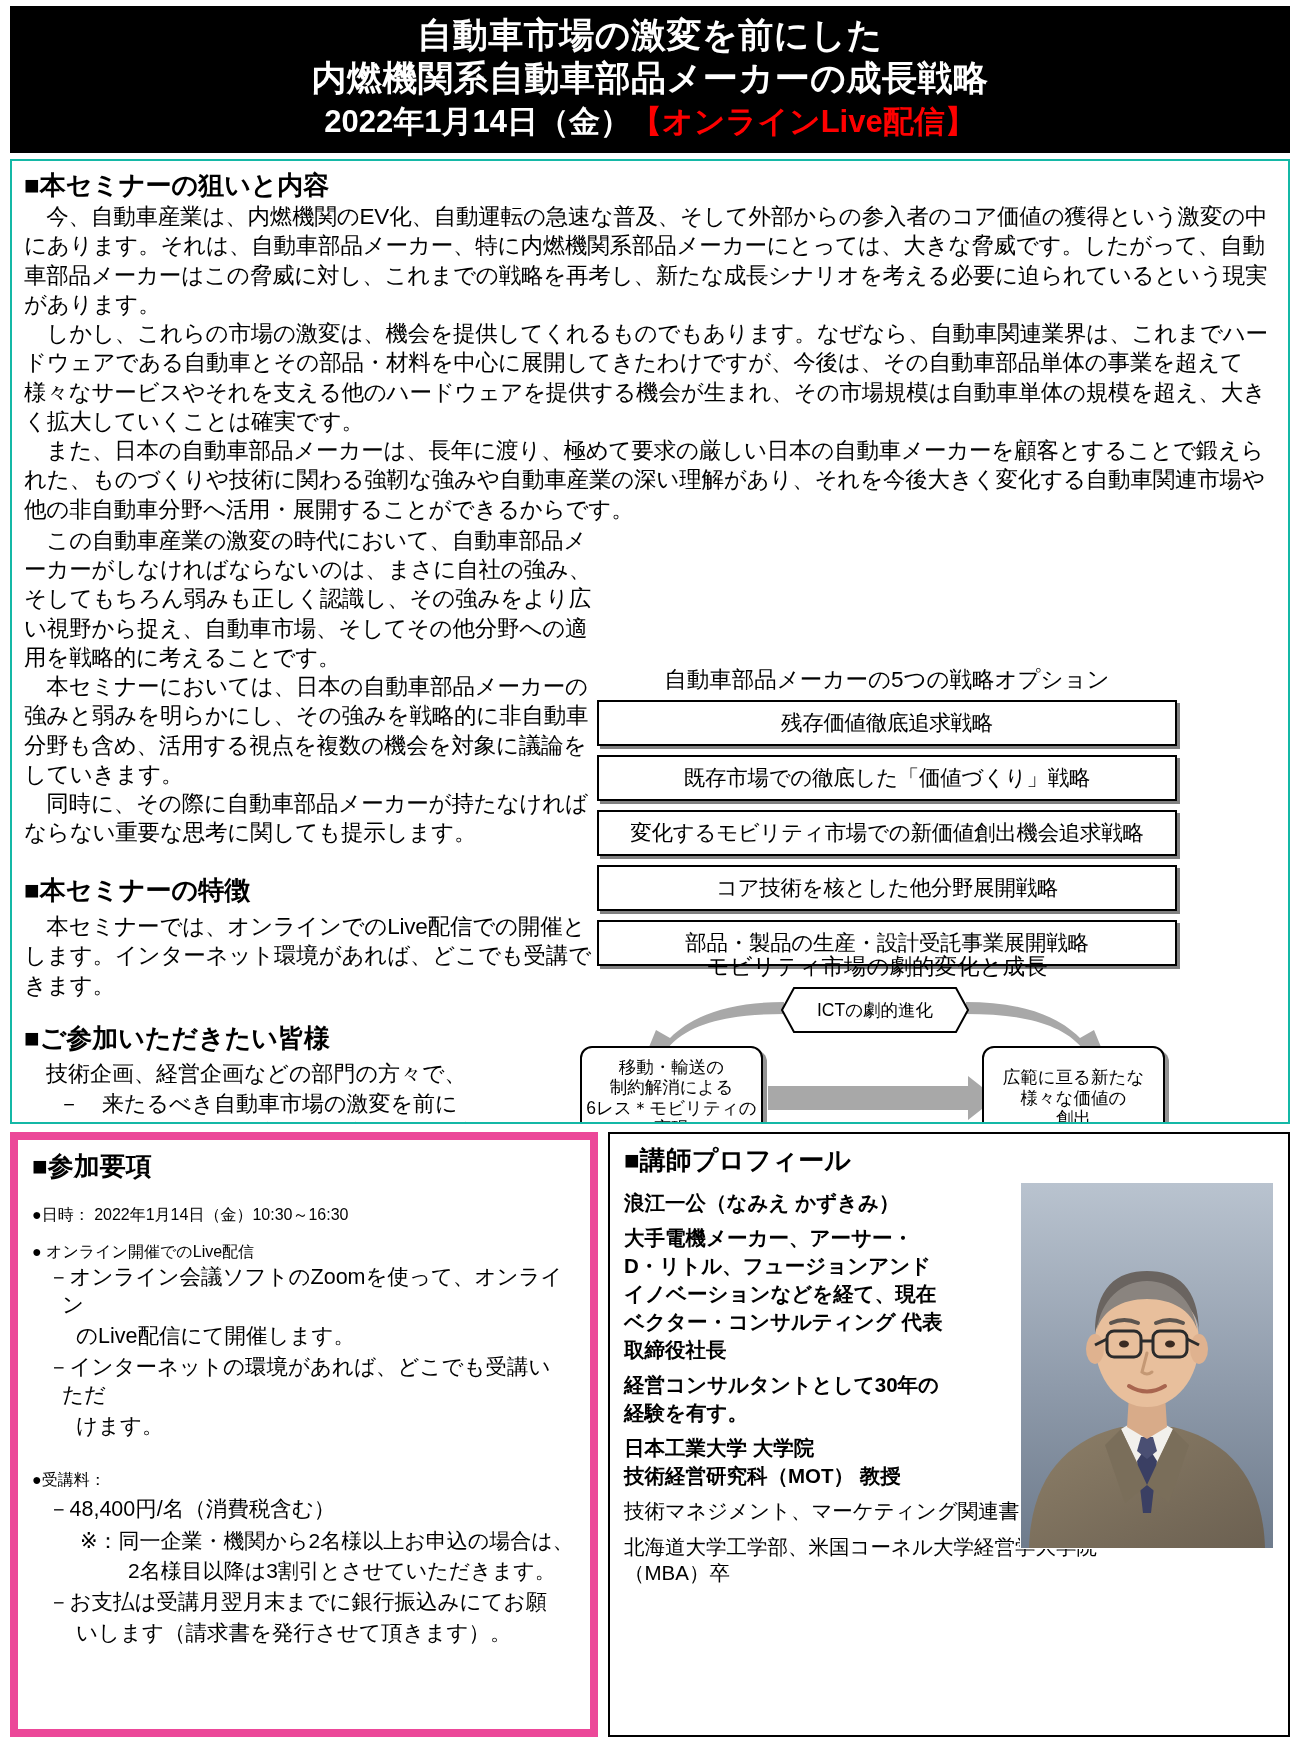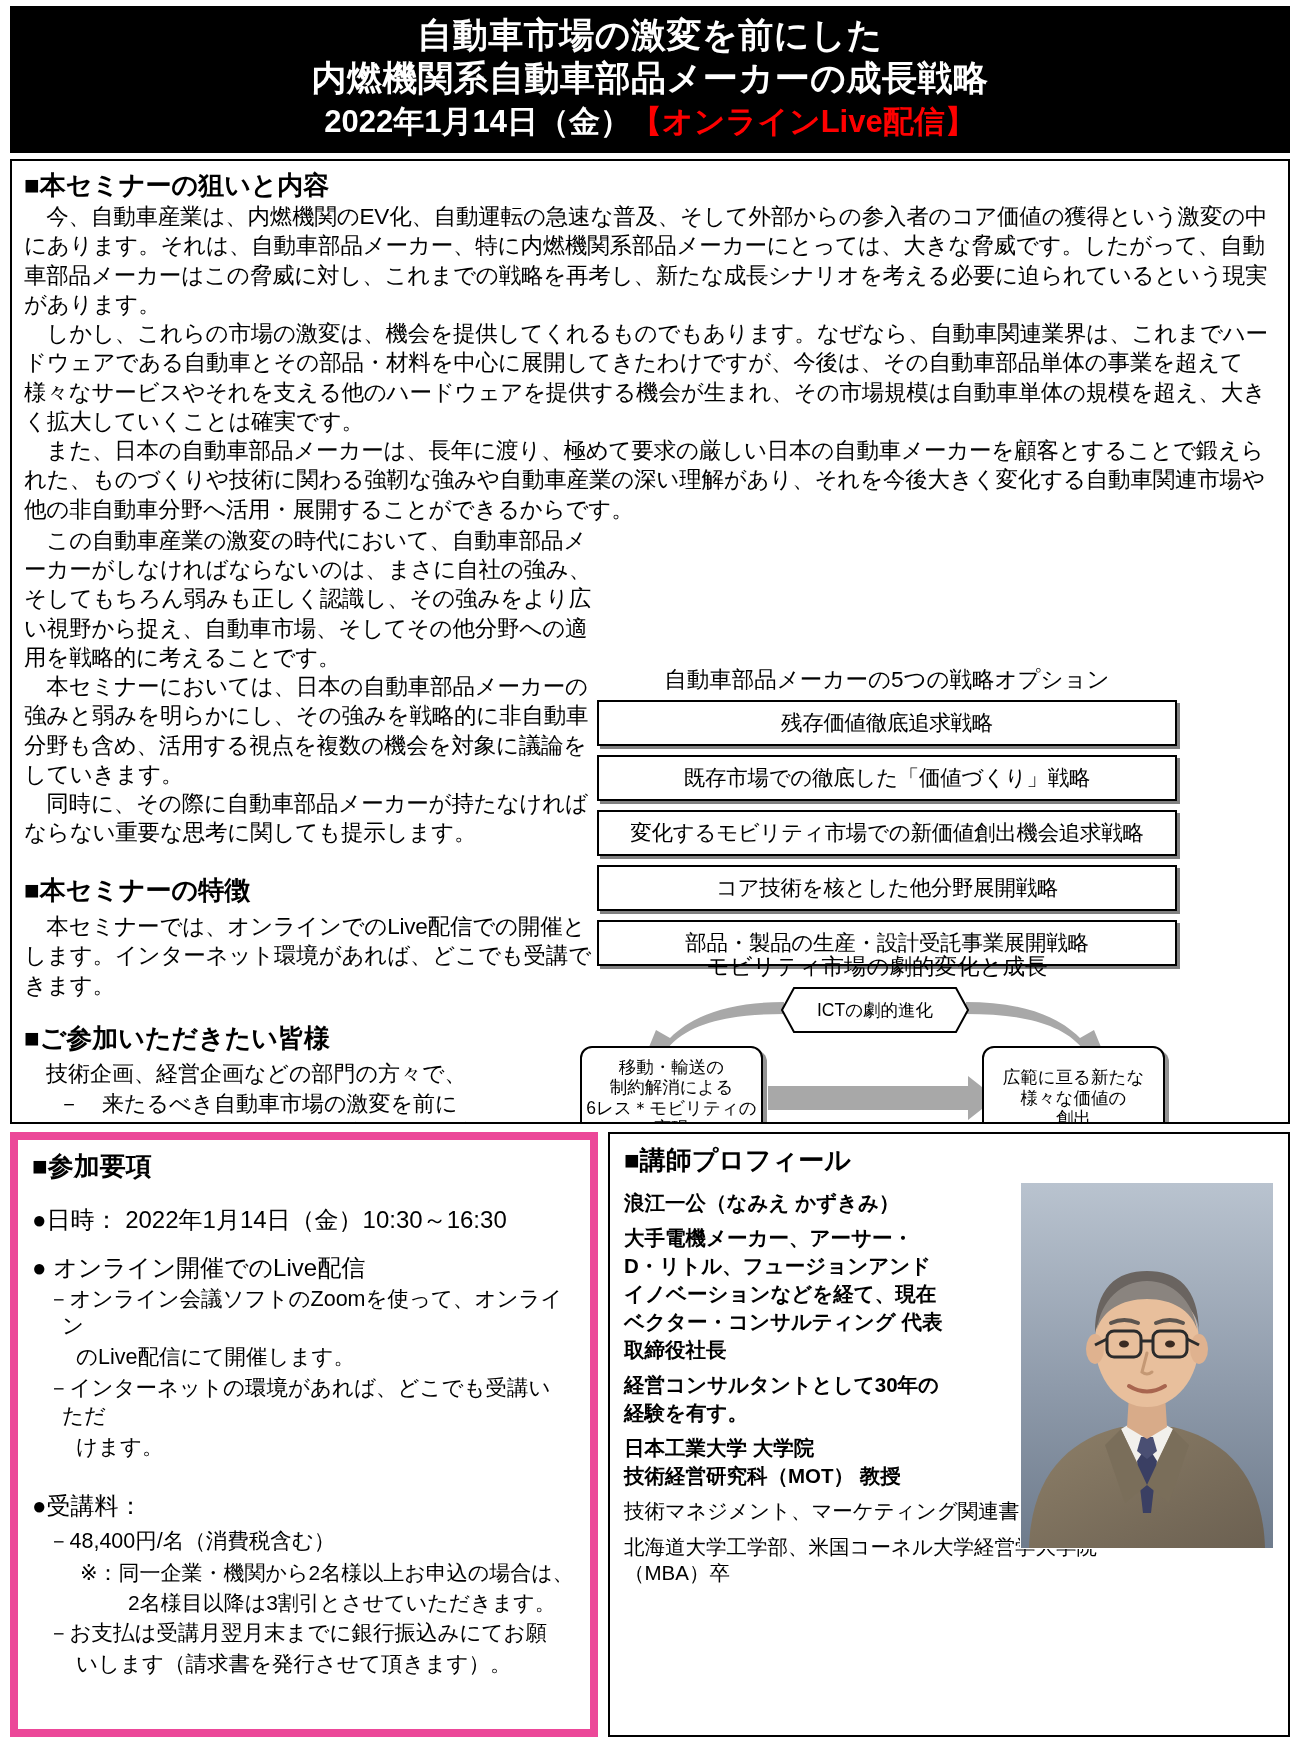--- a/index.html
+++ b/index.html
@@ -46,21 +46,21 @@
     line-height: 1.3;
     margin-top: 3px;
     white-space: nowrap;
   }
   .banner .date-line .red {
     color: #ff0000;
   }
 
   
   .main-box {
-    border: 2px solid #000000;
+    border: 2px solid #14b8a6;
     width: 1280px;
     margin: 6px auto 0 auto;
     box-sizing: border-box;
     padding: 8px 12px 6px 12px;
     position: relative;
     height: 965px;
     overflow: hidden;
   }
   .bottom-row {
     width: 1280px;
@@ -177,21 +177,21 @@
     width: 100%; height: 100%;
     display: flex; align-items: center; justify-content: center;
     font-size: 17.5px;
   }
   .n-ict { left: 208px; top: 0px;   width: 190px; height: 48px; }
   .n-left { left: 8px;   top: 60px;  width: 183px; height: 104px; }
   .n-right{ left: 410px; top: 60px;  width: 183px; height: 104px; }
 
   
   .bullet {
-    font-size: 24px;
+    font-size: 16px;
     line-height: 1.32;
     margin: 16px 0 10px 0;
   }
   .sub {
     font-size: 21.5px;
     line-height: 1.3;
     margin: 0 8px 3px 0;
     padding-left: 30px;
     text-indent: -14px;
   }

